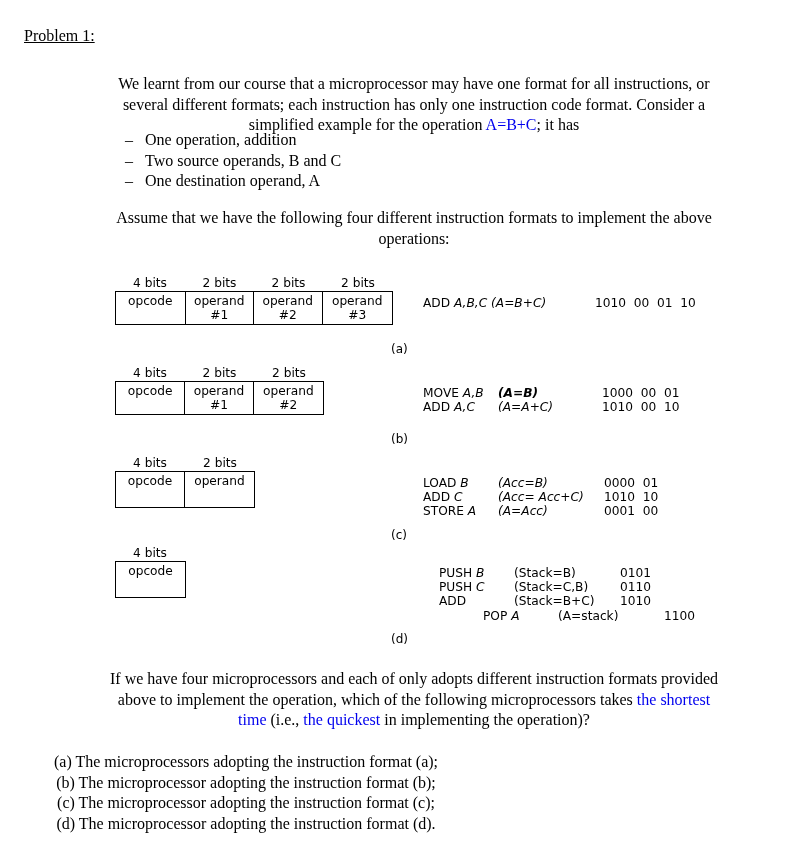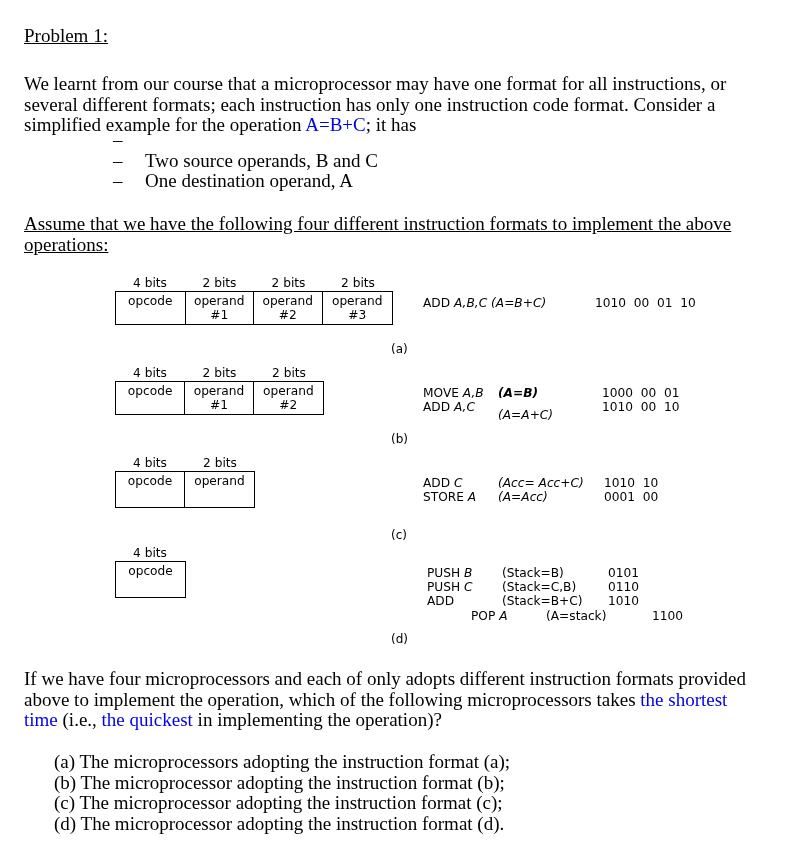--- a/index.html
+++ b/index.html
@@ -1,17 +1,17 @@
 <!DOCTYPE html>
 <html><head>
 <meta charset="utf-8">
 <style>
   html, body { margin:0; padding:0; background:#ffffff; }
   body { width:807px; height:853px; position:relative; overflow:hidden; color:#000; }
-  .serif { font-family:"Liberation Serif", "DejaVu Serif", serif; font-size:19px; line-height:20.5px; }
+  .serif { font-family:"Liberation Serif", "DejaVu Serif", serif; font-size:16px; line-height:20.5px;text-align:center; }
   .abs { position:absolute; }
   .title { left:24px; top:26px; text-decoration:underline; }
   .para { left:24px; width:780px; white-space:nowrap; }
   .blue { color:#0000ee; }
   .bullets { left:113px; top:130px; }
   .bullet { display:flex; }
   .bullet .dash { width:32px; display:inline-block; }
   .sans { font-family:"DejaVu Sans", "Liberation Sans", sans-serif; font-size:12.2px; line-height:14px; }
   .bits { position:absolute; top:0; text-align:center; }
   .fmt { position:absolute; left:115px; }
@@ -32,32 +32,33 @@
 
 <div class="serif abs para" style="top:74px;">
   <div>We learnt from our course that a microprocessor may have one format for all instructions, or</div>
   <div>several different formats; each instruction has only one instruction code format. Consider a</div>
   <div><span>simplified example for the operation </span><span class="blue">A=B+C</span><span>; it has</span></div>
 </div>
 
 <div class="serif abs bullets">
   <div class="bullet">
       <span class="dash">–</span>
+      <span>One operation, addition</span>
     </div>
   <div class="bullet">
       <span class="dash">–</span>
       <span>Two source operands, B and C</span>
     </div>
   <div class="bullet">
       <span class="dash">–</span>
       <span>One destination operand, A</span>
     </div>
 </div>
 
-<div class="serif abs para" style="top:214px;text-decoration:underline;">
+<div class="serif abs para" style="top:208px;">
   <div>Assume that we have the following four different instruction formats to implement the above</div>
   <div>operations:</div>
 </div>
 
 <div class="fmt sans" style="top:276px;width:600px;height:80px;">
   <span class="bits" style="left:0;width:70px;">4 bits</span>
   <span class="bits" style="left:70px;width:69px;">2 bits</span>
   <span class="bits" style="left:139px;width:69px;">2 bits</span>
   <span class="bits" style="left:208px;width:70px;">2 bits</span>
   <div class="fbox" style="left:0;width:278px;height:34px;">
@@ -104,39 +105,44 @@
       </div>
   </div>
   <div class="instr" style="left:308px;top:20px;">
     <div class="row">
       <span style="width:75px;display:inline-block;"><span>MOVE </span><i>A,B</i></span>
       <i style="width:104px;display:inline-block;font-weight:bold;">(A=B)</i>
       <span style="white-space:pre;">1000  00  01</span>
     </div>
     <div class="row">
       <span style="width:75px;display:inline-block;"><span>ADD </span><i>A,C</i></span>
-      <i style="width:104px;display:inline-block;margin-top:8px;">(A=A+C)</i>
+      <i style="width:104px;display:inline-block;">(A=A+C)</i>
       <span style="white-space:pre;">1010  00  10</span>
     </div>
   </div>
   <span class="label" style="left:276px;top:66px;">(b)</span>
 </div>
 
 <div class="fmt sans" style="top:456px;width:600px;height:90px;">
   <span class="bits" style="left:0;width:70px;">4 bits</span>
   <span class="bits" style="left:70px;width:70px;">2 bits</span>
   <div class="fbox" style="left:0;width:140px;height:37px;">
     <div class="cell" style="width:70px;">
         <div>opcode</div>
       </div>
     <div class="cell" style="width:70px;">
         <div>operand</div>
       </div>
   </div>
   <div class="instr" style="left:308px;top:20px;">
+    <div class="row">
+      <span style="width:75px;display:inline-block;"><span>LOAD </span><i>B</i></span>
+      <i style="width:106px;display:inline-block;">(Acc=B)</i>
+      <span style="white-space:pre;">0000  01</span>
+    </div>
     <div class="row">
       <span style="width:75px;display:inline-block;"><span>ADD </span><i>C</i></span>
       <i style="width:106px;display:inline-block;">(Acc= Acc+C)</i>
       <span style="white-space:pre;">1010  10</span>
     </div>
     <div class="row">
       <span style="width:75px;display:inline-block;"><span>STORE </span><i>A</i></span>
       <i style="width:106px;display:inline-block;">(A=Acc)</i>
       <span style="white-space:pre;">0001  00</span>
     </div>
@@ -144,21 +150,21 @@
   <span class="label" style="left:276px;top:72px;">(c)</span>
 </div>
 
 <div class="fmt sans" style="top:546px;width:600px;height:105px;">
   <span class="bits" style="left:0;width:70px;">4 bits</span>
   <div class="fbox" style="left:0;width:71px;height:37px;">
     <div class="cell" style="width:70px;">
         <div>opcode</div>
       </div>
   </div>
-  <div class="instr" style="left:312px;top:20px;">
+  <div class="instr" style="left:324px;top:20px;">
     <div class="row">
       <span style="width:75px;display:inline-block;"><span>PUSH </span><i>B</i></span>
       <span style="width:106px;display:inline-block;">(Stack=B)</span>
       <span style="white-space:pre;">0101</span>
     </div>
     <div class="row">
       <span style="width:75px;display:inline-block;"><span>PUSH </span><i>C</i></span>
       <span style="width:106px;display:inline-block;">(Stack=C,B)</span>
       <span style="white-space:pre;">0110</span>
     </div>

